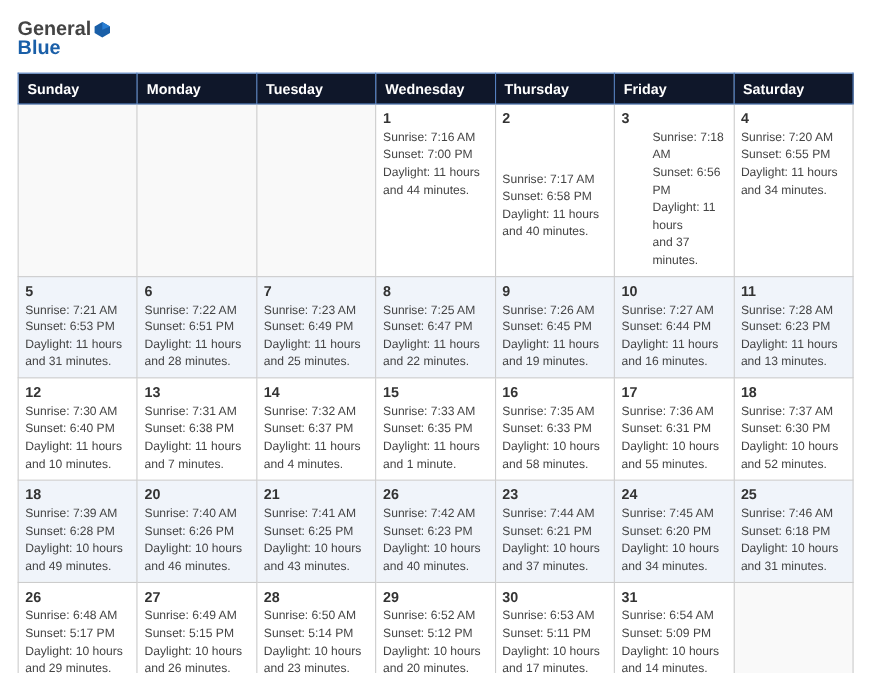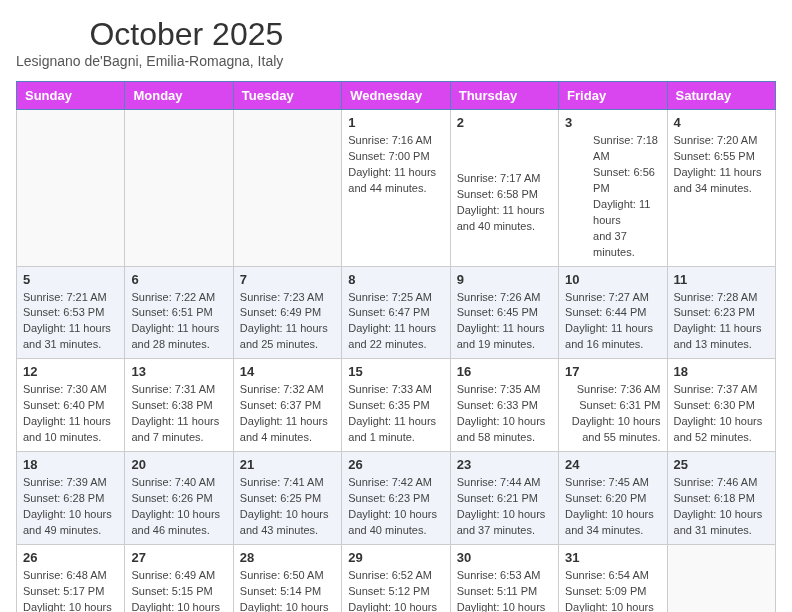--- a/index.html
+++ b/index.html
@@ -32,21 +32,21 @@
     .subtitle {
       font-size: 14px;
       color: #555;
     }
     .calendar {
       width: 100%;
       border-collapse: collapse;
       border: 1px solid #ccc;
     }
     .calendar th {
-      background-color: #d946ef;
+      background-color: #0f172a;
       color: #fff;
       text-align: left;
       padding: 6px 8px;
       font-size: 13px;
       border: 1px solid #5580c0;
     }
     .calendar td {
       vertical-align: top;
       border: 1px solid #ccc;
       padding: 5px 6px;
@@ -78,23 +78,29 @@
       background-color: #fff;
     }
     .row-shaded td.empty, .row-white td.empty {
       background-color: #f9f9f9;
     }
   </style>
 </head>
 <body>
 
 <div class="header-area">
-  <div class="title-area">
-    <div class="month-title">October 2025</div>
-    <div class="subtitle">Lesignano de'Bagni, Emilia-Romagna, Italy</div>
+  <div class="logo">
+    <div style="display:flex; align-items:center; gap:2px;">
+      <span style="font-size:18px; font-weight:bold; color:#444;">General</span>
+      <svg width="16" height="16" viewBox="0 0 16 16">
+        <polygon points="8,1 15,5 15,11 8,15 1,11 1,5" fill="#1a5fa8"></polygon>
+        <polygon points="8,1 15,5 8,8" fill="#2a7fd4"></polygon>
+      </svg>
+    </div>
+    <span style="font-size:18px; font-weight:bold; color:#1a5fa8; margin-top:-4px;">Blue</span>
   </div>
 </div>
 
 <table class="calendar">
   <thead>
     <tr>
     <th>Sunday</th>
         <th>Monday</th>
         <th>Tuesday</th>
         <th>Wednesday</th>
@@ -219,21 +225,21 @@
         </td>
         <td>
           <span class="day-number">16</span>
           <div class="day-info" style="white-space: pre-line;">Sunrise: 7:35 AM
 Sunset: 6:33 PM
 Daylight: 10 hours
 and 58 minutes.</div>
         </td>
         <td>
           <span class="day-number">17</span>
-          <div class="day-info" style="white-space: pre-line; text-align: right;">Sunrise: 7:36 AM
+          <div class="day-info" style="white-space: pre-line;">Sunrise: 7:36 AM
 Sunset: 6:31 PM
 Daylight: 10 hours
 and 55 minutes.</div>
         </td>
         <td>
           <span class="day-number">18</span>
           <div class="day-info" style="white-space: pre-line;">Sunrise: 7:37 AM
 Sunset: 6:30 PM
 Daylight: 10 hours
 and 52 minutes.</div>

